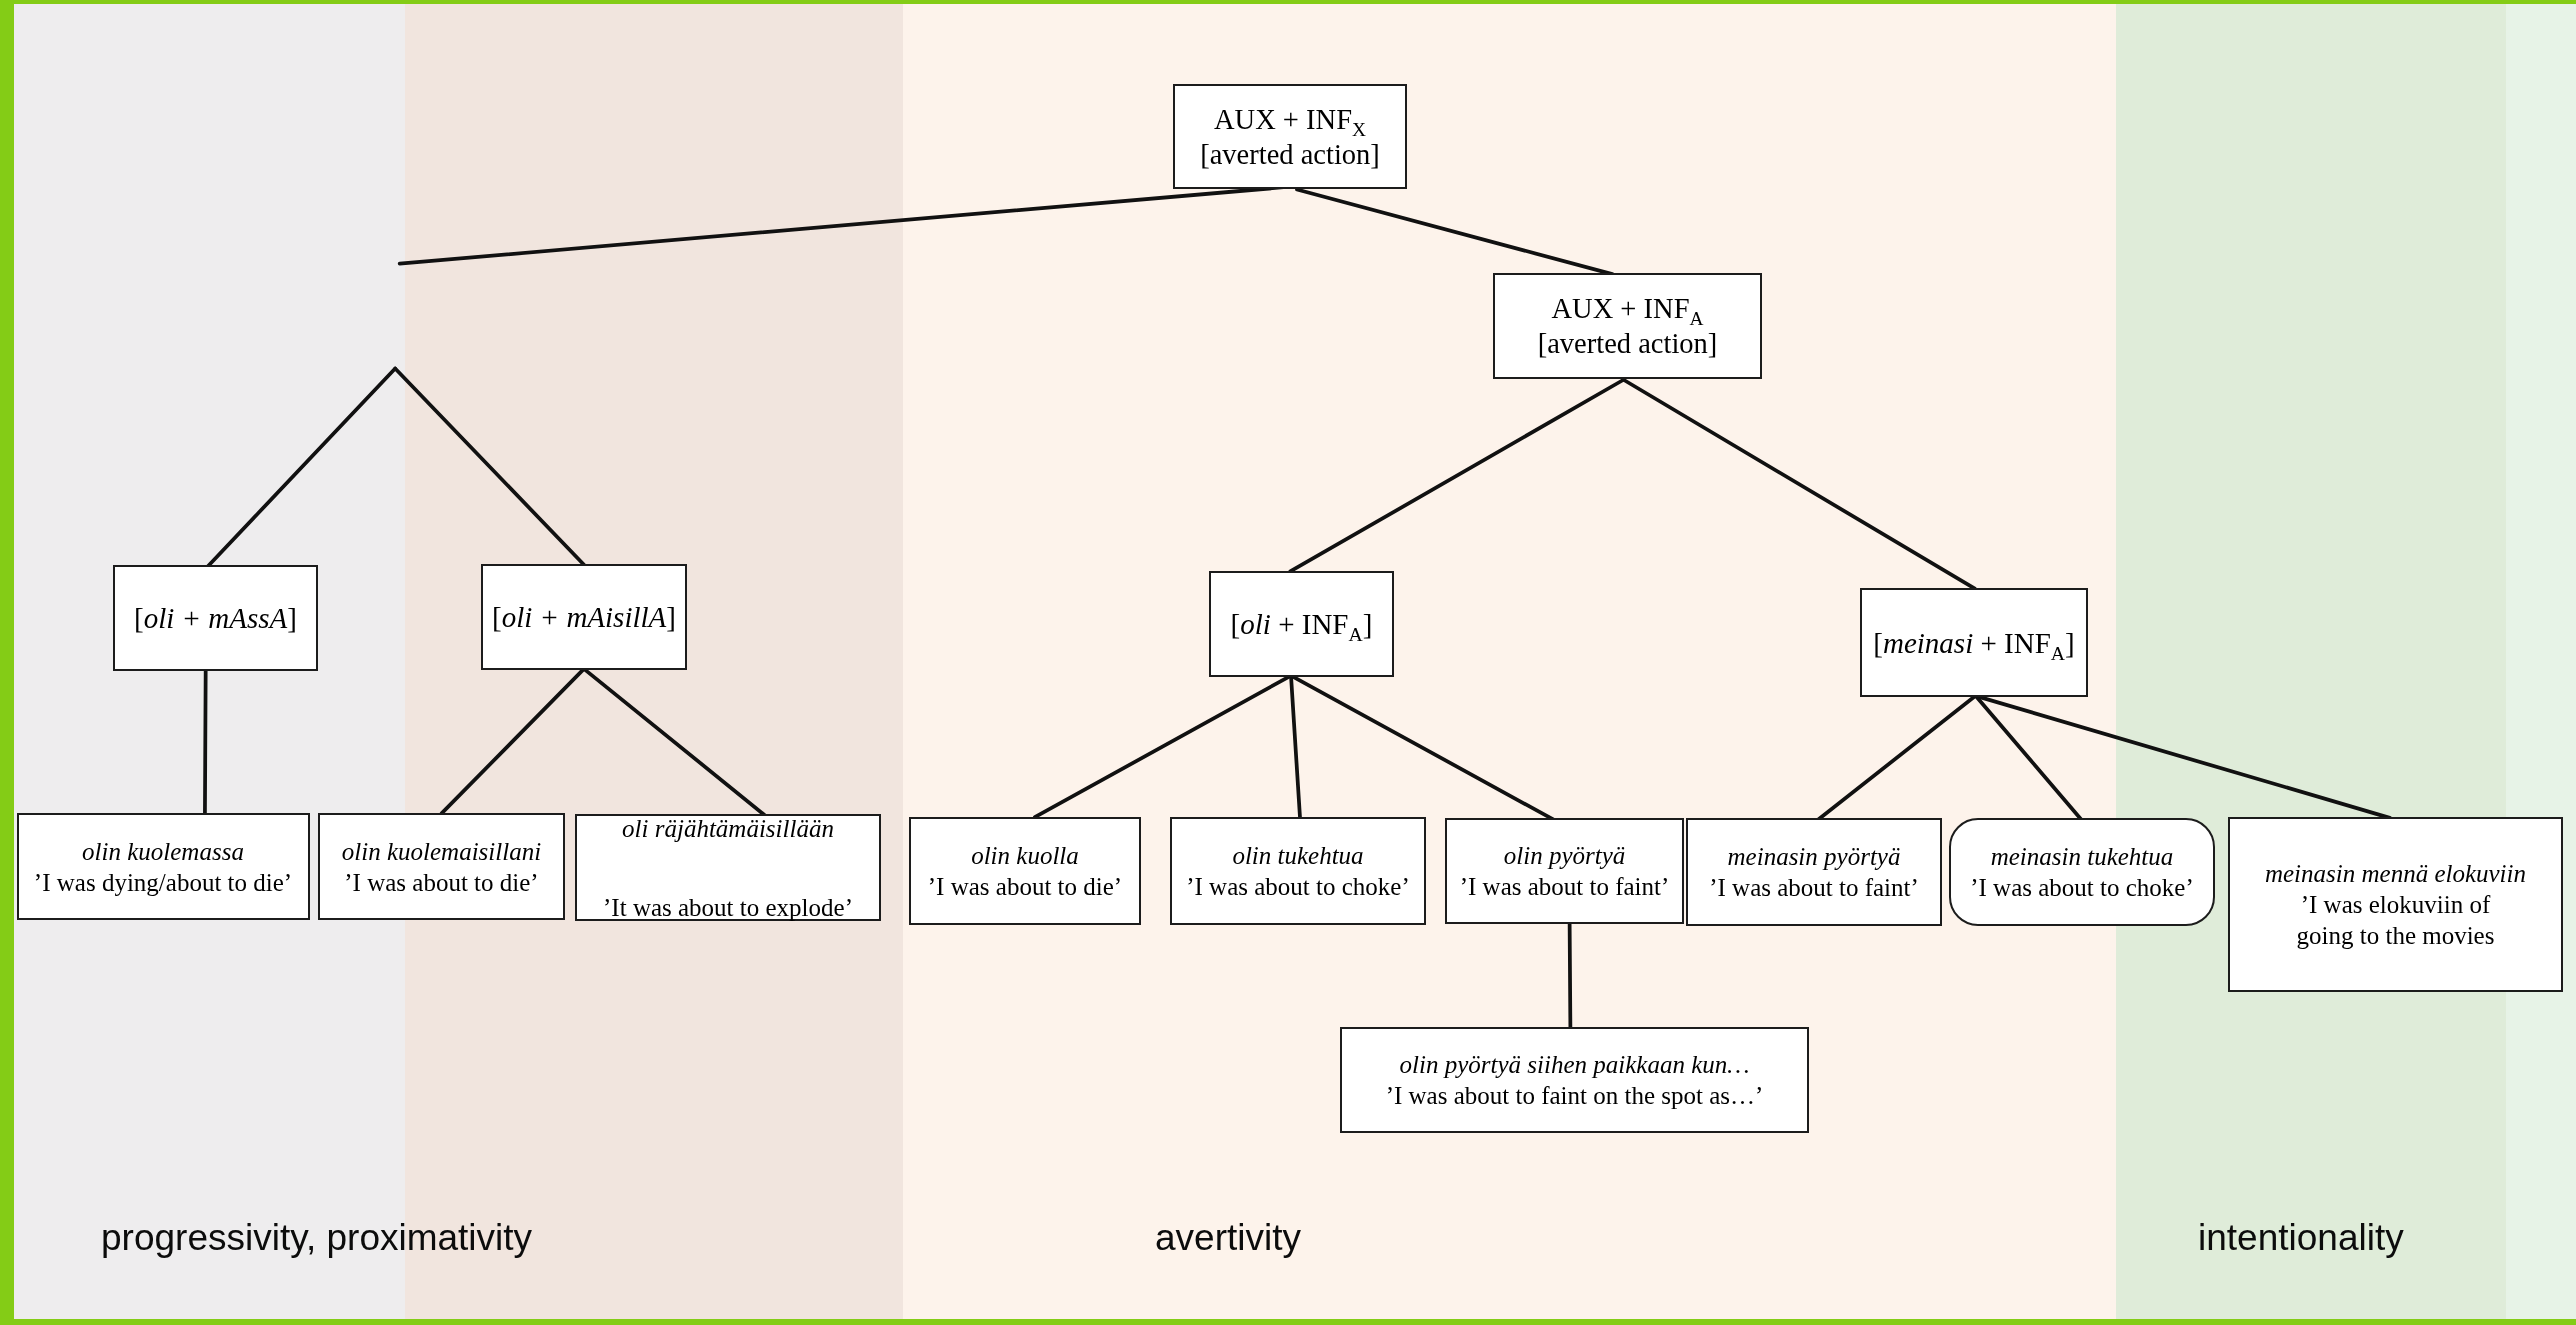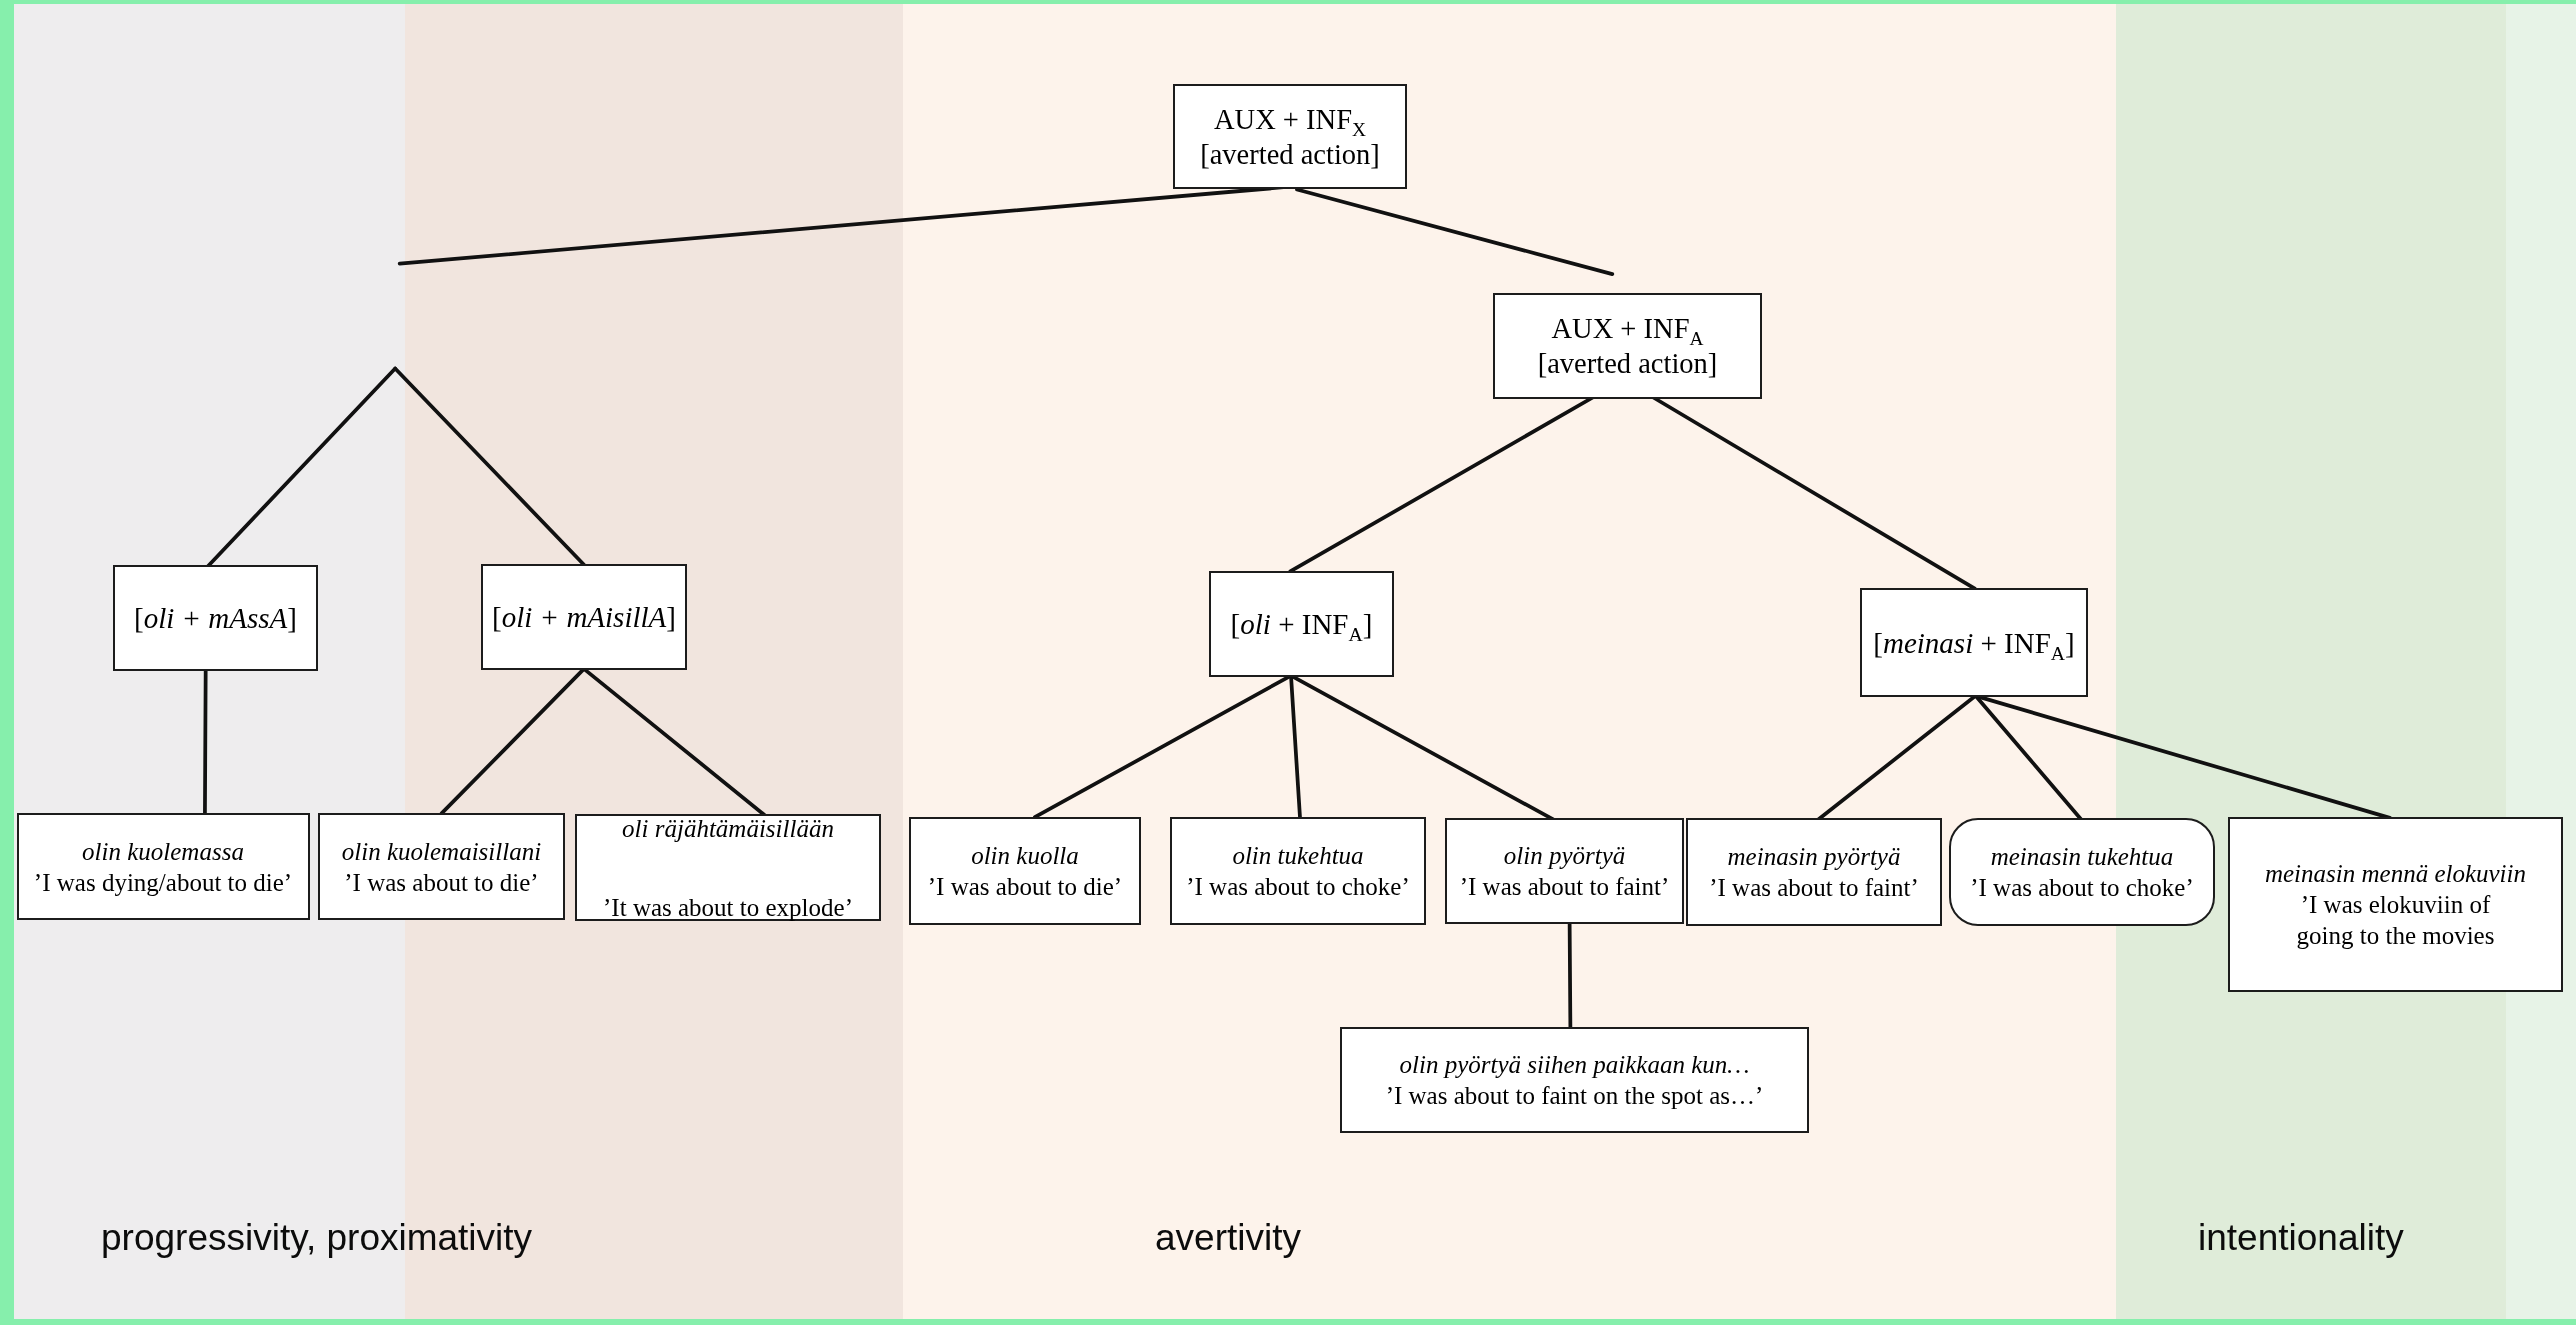--- a/index.html
+++ b/index.html
@@ -1,20 +1,20 @@
 <!DOCTYPE html>
 <html style="font-size:12px"><head>
 <meta charset="utf-8">
 <style>
   html, body { margin: 0; padding: 0; background: #ffffff; }
   #canvas {
     position: relative;
     width: 2576px;
     height: 1325px;
-    background: #86efac;
+    background: #84cc16;
     font-family: "Liberation Serif", serif;
     overflow: hidden;
   }
   .band { position: absolute; top: 3.7px; height: 1315px; }
   #band-gray   { left: 13.5px;   width: 391px;  }
   #band-tan    { left: 405px;  width: 498px;  }
   #band-peach  { left: 903px; width: 1213px; }
   #band-green  { left: 2116px; width: 390px;  }
   #band-green-light { left: 2506px; width: 70px; }
   #edges { position: absolute; left: 0; top: 0; }
@@ -40,21 +40,21 @@
     top: 1215px;
     font-family: "Liberation Sans", sans-serif;
     font-size: 37px;
     line-height: 46px;
     color: #0c0c0c;
     white-space: nowrap;
   }
   
   #n-root      { left: 1173px; top: 84px; width: 234px; height: 105px; }
   #n-prox      { left: 225px;  top: 263px; width: 281px; height: 106px; }
-  #n-avert     { left: 1493px; top: 273px; width: 269px; height: 106px; margin-top: 20px; }
+  #n-avert     { left: 1493px; top: 273px; width: 269px; height: 106px; }
   #n-massa     { left: 113px;  top: 565px; width: 205px; height: 106px; }
   #n-maisilla  { left: 481px;  top: 564px; width: 206px; height: 106px; }
   #n-oliinf    { left: 1209px; top: 571px; width: 185px; height: 106px; }
   #n-meinasi   { left: 1860px; top: 588px; width: 228px; height: 109px; }
   #n-l1 { left: 16.5px;   top: 813px; width: 293px; height: 107px; }
   #n-l2 { left: 318px;  top: 813px; width: 247px; height: 107px; }
   #n-l3 { left: 575px;  top: 814px; width: 306px; height: 107px; gap: 48px; }
   #n-l4 { left: 909px; top: 817px; width: 232px; height: 108px; }
   #n-l5 { left: 1170px; top: 817px; width: 256px; height: 108px; }
   #n-l6 { left: 1445px; top: 818px; width: 239px; height: 106px; }

